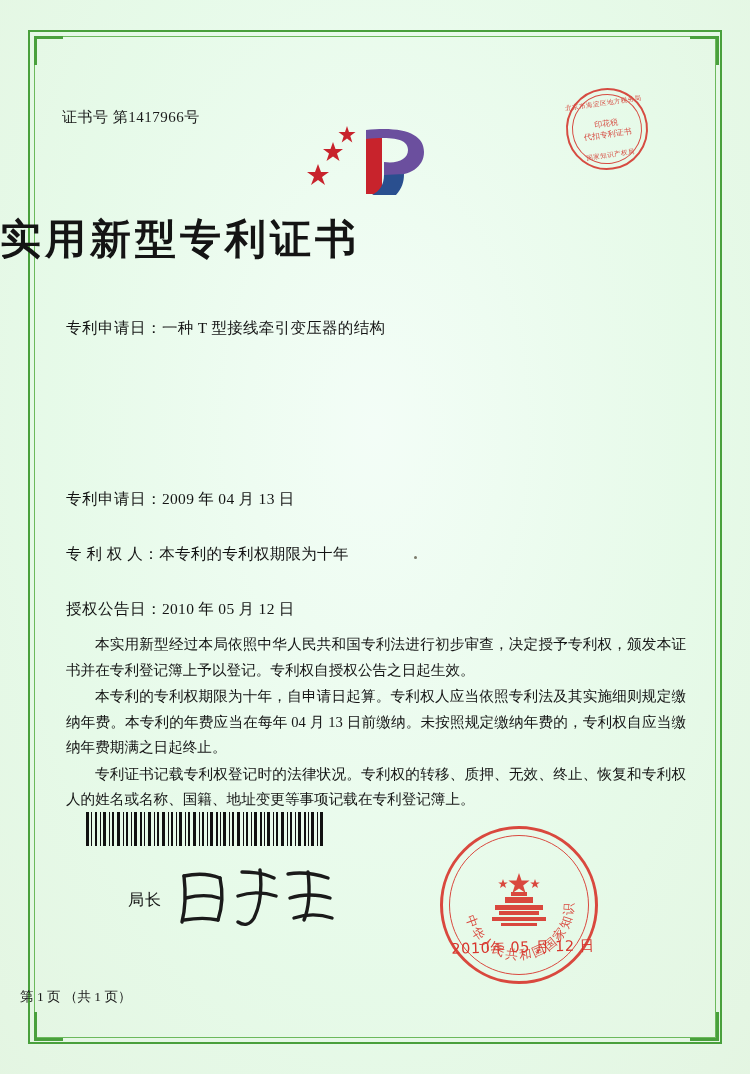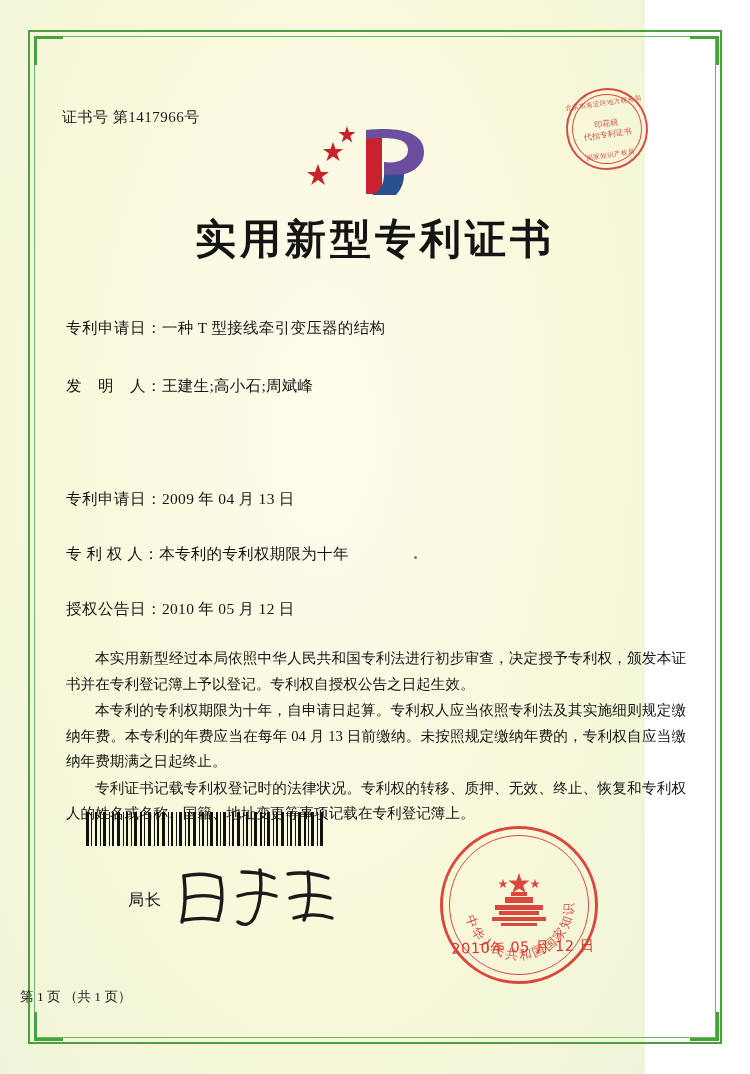--- a/index.html
+++ b/index.html
@@ -11,23 +11,23 @@
     width: 750px;
     height: 1074px;
     font-family: "Liberation Serif", serif;
     color: #111;
     position: relative;
     overflow: hidden;
   }
   #certificate {
     position: absolute;
     left: 0; top: 0;
-    width: 645px;
+    width: 750px;
     height: 1074px;
-    background: #fde047;
+    background: #86efac;
   }
   
   #paper-tint {
     position: absolute;
     inset: 0;
     background:
       radial-gradient(ellipse at 50% 40%, rgba(255,255,255,0.9) 0%, rgba(247,252,243,0.85) 60%, rgba(238,246,232,0.9) 100%);
     pointer-events: none;
   }
   
@@ -72,21 +72,20 @@
     position: absolute;
     left: 300px; top: 112px;
     width: 150px; height: 85px;
   }
 
   
   #main-title {
     position: absolute;
     left: 0; top: 212px;
     width: 750px;
-    text-align: center;
     font-family: "DejaVu Serif", "Liberation Serif", serif;
     font-size: 41px;
     font-weight: bold;
     letter-spacing: 4px;
     color: #141414;
   }
 
   
   #stamp-tax {
     position: absolute;
@@ -143,21 +142,20 @@
 
   
   #body-text {
     position: absolute;
     left: 66px; top: 632px;
     width: 620px;
     font-size: 14.6px;
     line-height: 25.5px;
     color: #141414;
     text-align: justify;
-    margin-top: 14px;
   }
   #body-text p {
     margin: 0 0 1px 0;
     text-indent: 29px;
   }
 
   
   #barcode {
     position: absolute;
     left: 86px; top: 812px;
@@ -261,23 +259,20 @@
     <div class="mid">印花税<br>代扣专利证书</div>
     <div class="arc-bottom">国家知识产权局</div>
   </div>
 
   <div id="main-title">实用新型专利证书</div>
 
   <div class="field" id="field-name">
     <span class="label">专利申请日：</span><span class="value">一种 T 型接线牵引变压器的结构</span>
   </div>
 
-  <div class="field" id="field-inventor">
-    <span class="label">发　明　人：</span><span class="value">王建生;高小石;周斌峰</span>
-  </div>
 
 
   <div class="field" id="field-appdate">
     <span class="label">专利申请日：</span><span class="value">2009 年 04 月 13 日</span>
   </div>
 
   <div class="field" id="field-owner">
     <span class="label">专 利 权 人：</span><span class="value">本专利的专利权期限为十年</span>
   </div>
 

